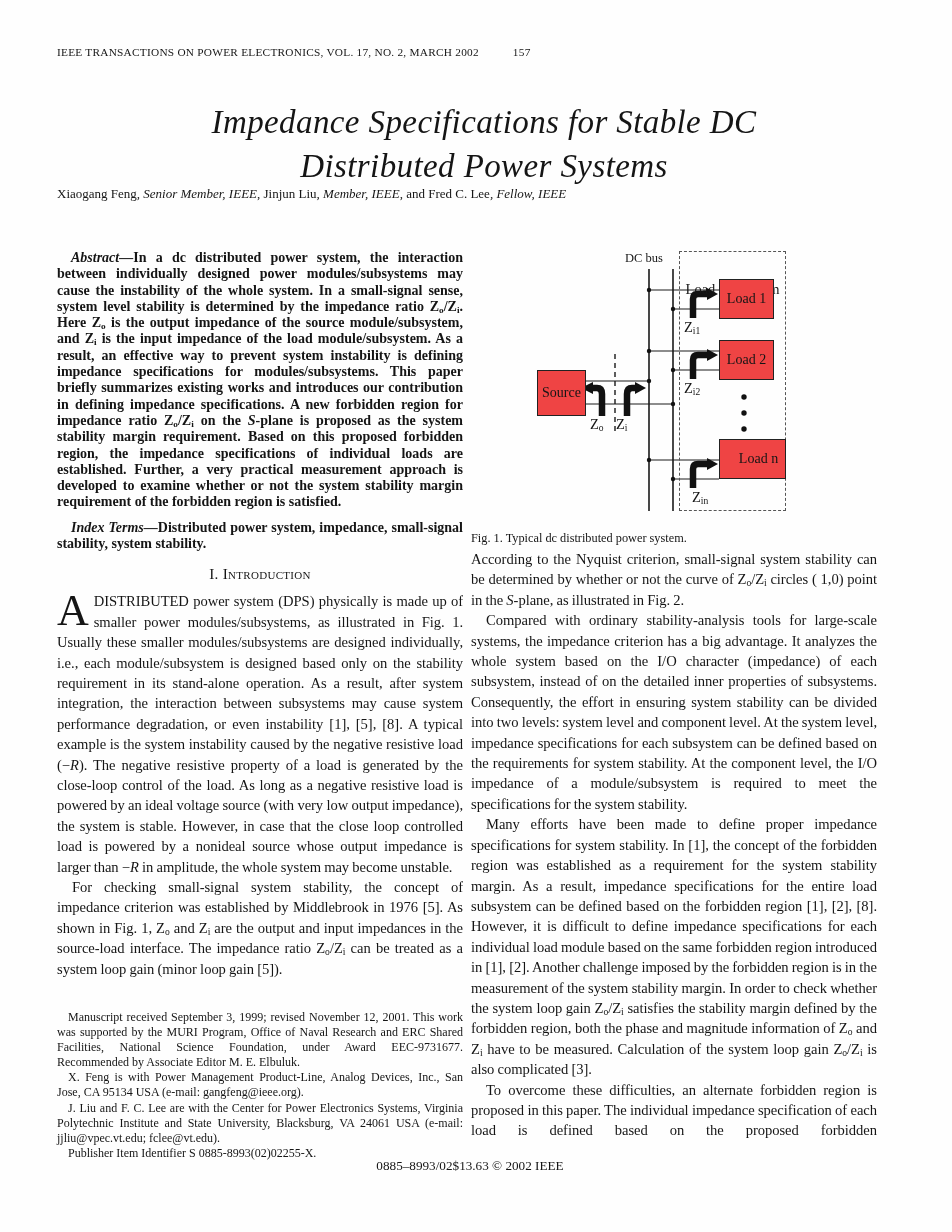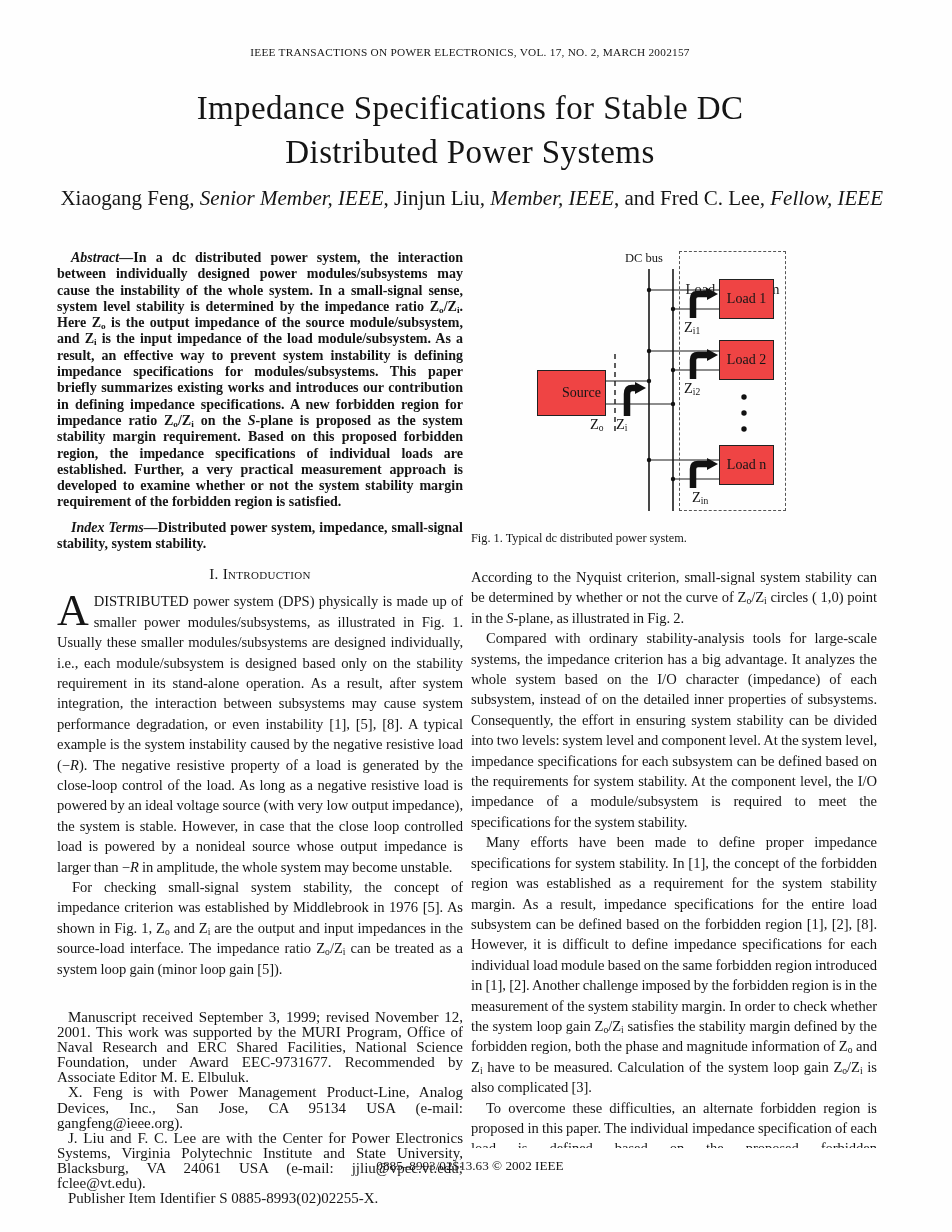--- a/index.html
+++ b/index.html
@@ -1,24 +1,24 @@
 <!DOCTYPE html>
 <html><head>
 <meta charset="utf-8">
 <style>
   html,body{margin:0;padding:0;background:#e8e8e8;}
   .page{position:relative;width:952px;height:1232px;background:#fefefe;color:#151515;
         font-family:"Liberation Serif","DejaVu Serif",serif;overflow:hidden;}
   
   .phead{position:absolute;left:57px;top:46px;width:826px;display:flex;
-         justify-content:center;font-size:11.3px;letter-spacing:.25px;}
+         justify-content:flex-start;font-size:11.3px;letter-spacing:.25px;gap:34px;}
   
   .ptitle{position:absolute;left:57px;top:86px;width:826px;text-align:center;
-          font-size:33px;font-weight:400;line-height:44px;letter-spacing:.4px;margin:0;}
-  .authors{position:absolute;left:57px;top:186px;width:826px;text-align:right;font-size:21px;}
+          font-size:33px;font-weight:400;line-height:44px;letter-spacing:.4px;margin:14px;font-style:italic;}
+  .authors{position:absolute;left:57px;top:186px;width:826px;text-align:left;font-size:13px;}
   
   .col{position:absolute;top:250px;width:406px;overflow:hidden;}
   .col.left{left:57px;height:762px;}
   .col.right{left:471px;top:244px;height:584px;height:904px;max-height:904px;}
   .abstract{margin:0;font-size:14px;line-height:16.3px;font-weight:bold;
             text-align:justify;text-indent:14px;}
   .abstract.index{margin-top:9px;}
   .sec{margin:13px 0 8px 0;font-size:15.2px;font-weight:400;text-align:center;
        font-variant:small-caps;letter-spacing:.3px;}
   .body{margin:0;font-size:14.6px;line-height:20.4px;text-align:justify;
@@ -35,32 +35,32 @@
   .conn{stroke:#1a1a1a;stroke-width:1.2px;}
   .dash{stroke:#1a1a1a;stroke-width:1.4px;stroke-dasharray:5 4;}
   .arrow{stroke:#111;stroke-width:6.5px;fill:none;}
   .ahead{fill:#111;stroke:none;}
   .jdot{fill:#111;}
   .dashedbox{position:absolute;left:208px;top:4px;width:105px;height:258px;
              border:1px dashed #555;}
   .subsys{width:100%;text-align:center;font-size:14.5px;padding-top:1px;margin-top:28px;}
   .fbox{position:absolute;border:1.4px solid #222;background:#ef4444;
         display:flex;align-items:center;justify-content:center;font-size:14px;}
-  .srcbox{left:66px;top:123px;width:47px;height:44px;padding-left:20px;}
+  .srcbox{left:66px;top:123px;width:47px;height:44px;}
   .ld1{left:248px;top:32px;width:53px;height:38px;}
   .ld2{left:248px;top:93px;width:53px;height:38px;}
-  .ldn{left:248px;top:198px;width:53px;height:38px;}
+  .ldn{left:248px;top:192px;width:53px;height:38px;padding-left:12px;}
   .flabel{position:absolute;white-space:nowrap;font-size:14.5px;}
   .dcbus{left:154px;top:4px;font-size:12.5px;}
   .zi1{left:213px;top:72px;} .zi2{left:213px;top:133px;} .zin{left:221px;top:242px;}
   .zo{left:119px;top:169px;} .zi{left:145px;top:169px;}
   .caption{margin:16px 0 0 0;font-size:12.3px;}
-  .caption + .body{margin-top:21px;}
+  .caption + .body{margin-top:3px;}
   
-  .footnotes{position:absolute;left:57px;top:1010px;width:406px;font-size:15px;
+  .footnotes{position:absolute;left:57px;top:1010px;width:406px;font-size:12px;
              line-height:15.1px;text-align:justify;}
   .footnotes p{margin:0;text-indent:11px;}
   .pfoot{position:absolute;left:57px;top:1158px;width:826px;text-align:center;font-size:13.2px;}
 </style>
 </head>
 <body>
 
 <div class="page">
 
   <div class="phead">

